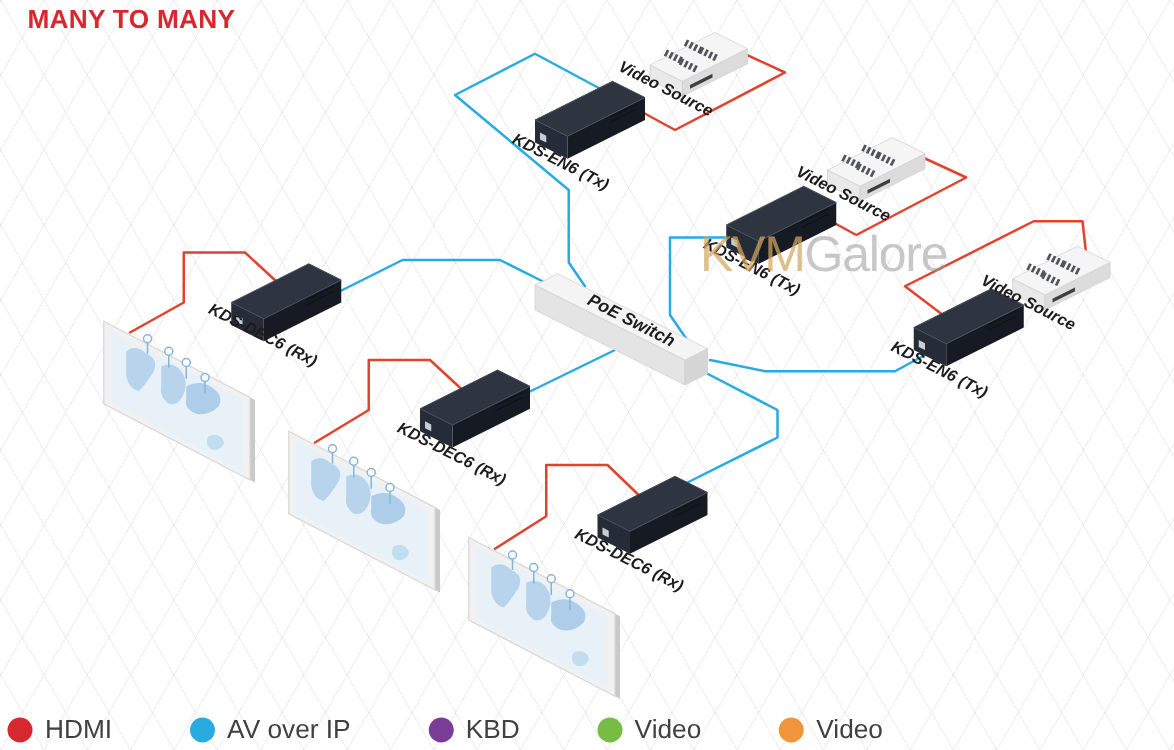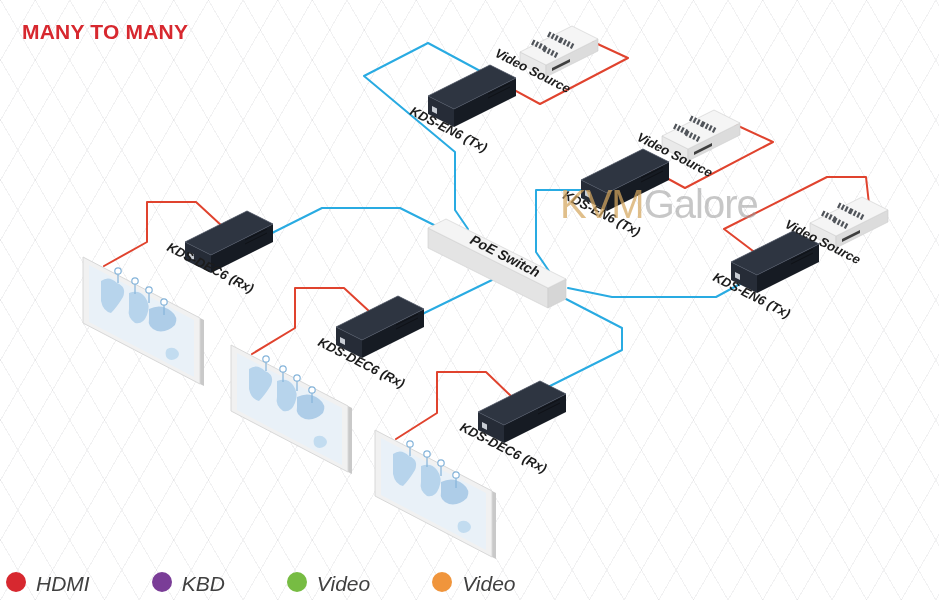--- a/index.html
+++ b/index.html
@@ -5,38 +5,38 @@
   html,body{margin:0;padding:0;}
   body{
     width:939px;height:600px;position:relative;overflow:hidden;
     font-family:"Liberation Sans", sans-serif;
     background:
       repeating-linear-gradient(120deg, rgba(120,120,130,0.10) 0 1px, transparent 1px 30px),
       repeating-linear-gradient(60deg, rgba(120,120,130,0.10) 0 1px, transparent 1px 30px),
       #ffffff;
   }
   .title{
-    position:absolute;left:22px;top:20px;
+    position:absolute;left:22px;top:4px;
     font-size:21px;font-weight:800;letter-spacing:0.2px;
   }
   .watermark{
     position:absolute;left:560px;top:170px;
     font-size:40px;font-weight:400;letter-spacing:-1px;line-height:40px;
     pointer-events:none;white-space:nowrap;margin-top:14px;
   }
   .watermark .wm1{opacity:0.72;}
   .watermark .wm2{opacity:0.55;}
   svg.diagram{position:absolute;left:0;top:0;}
   .legend{
     position:absolute;left:6px;top:572px;width:930px;
     display:flex;align-items:center;gap:62px;
     font-size:21px;color:#404040;
   }
   .legend .caption{color:#3c3c3c;}
-  .legend .item{display:flex;align-items:flex-start;gap:10px;font-style:italic;}
+  .legend .item{display:flex;align-items:center;gap:10px;}
   .legend .dot{width:20px;height:20px;border-radius:50%;flex:0 0 auto;}
   .devlabel{
     font-size:13px;font-weight:700;font-style:italic;fill:#1c1c1c;
   }
   .swlabel{font-size:14px;font-weight:700;font-style:italic;fill:#1c1c1c;}
   polyline.flow{fill:none;stroke-width:2;stroke-linejoin:round;stroke-linecap:round;}
 </style>
 </head>
 <body>
 
@@ -177,20 +177,24 @@
 <div class="watermark">
   <span class="wm1" style="color: rgb(213, 167, 95);">KVM</span><span class="wm2" style="color: rgb(155, 155, 155);">Galore</span>
 </div>
 
 <div class="legend">
   <span class="item">
     <span class="dot" style="background-color: rgb(215, 40, 47);"></span>
     <span>HDMI</span>
   </span>
   <span class="item">
+    <span class="dot" style="background-color: rgb(41, 171, 226);"></span>
+    <span>AV over IP</span>
+  </span>
+  <span class="item">
     <span class="dot" style="background-color: rgb(122, 61, 151);"></span>
     <span>KBD</span>
   </span>
   <span class="item">
     <span class="dot" style="background-color: rgb(119, 188, 67);"></span>
     <span>Video</span>
   </span>
   <span class="item">
     <span class="dot" style="background-color: rgb(240, 149, 60);"></span>
     <span>Video</span>

